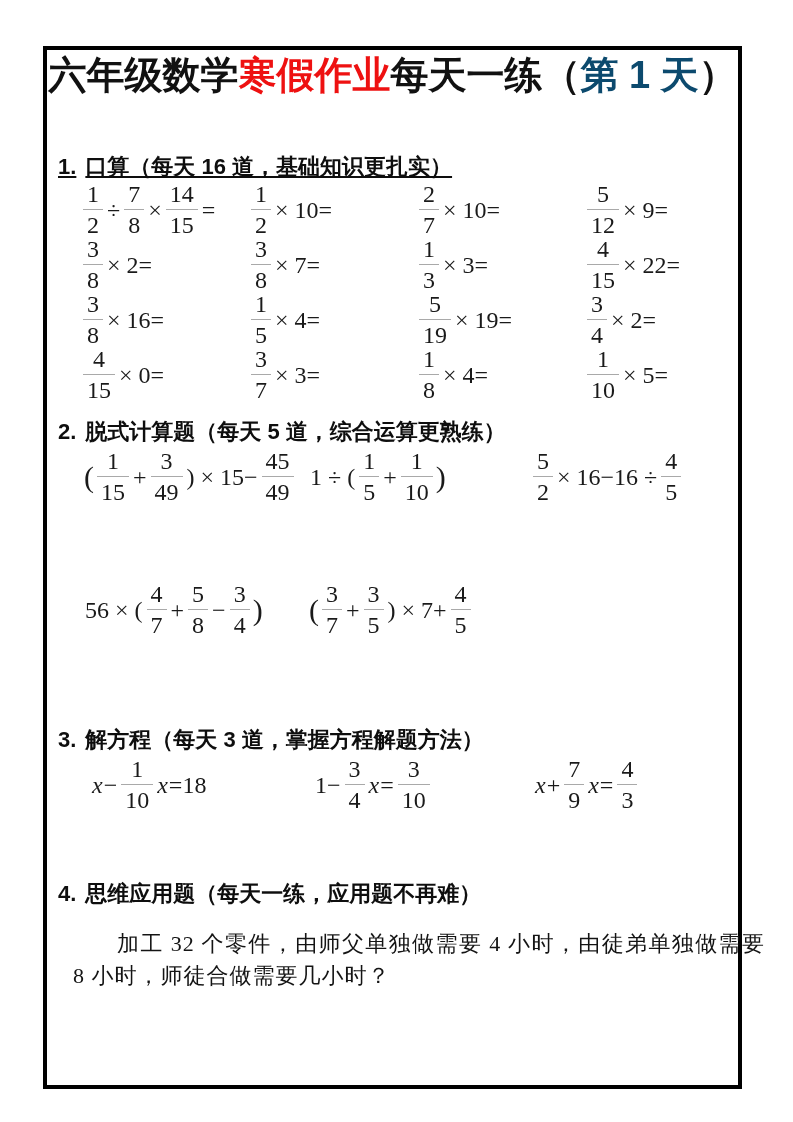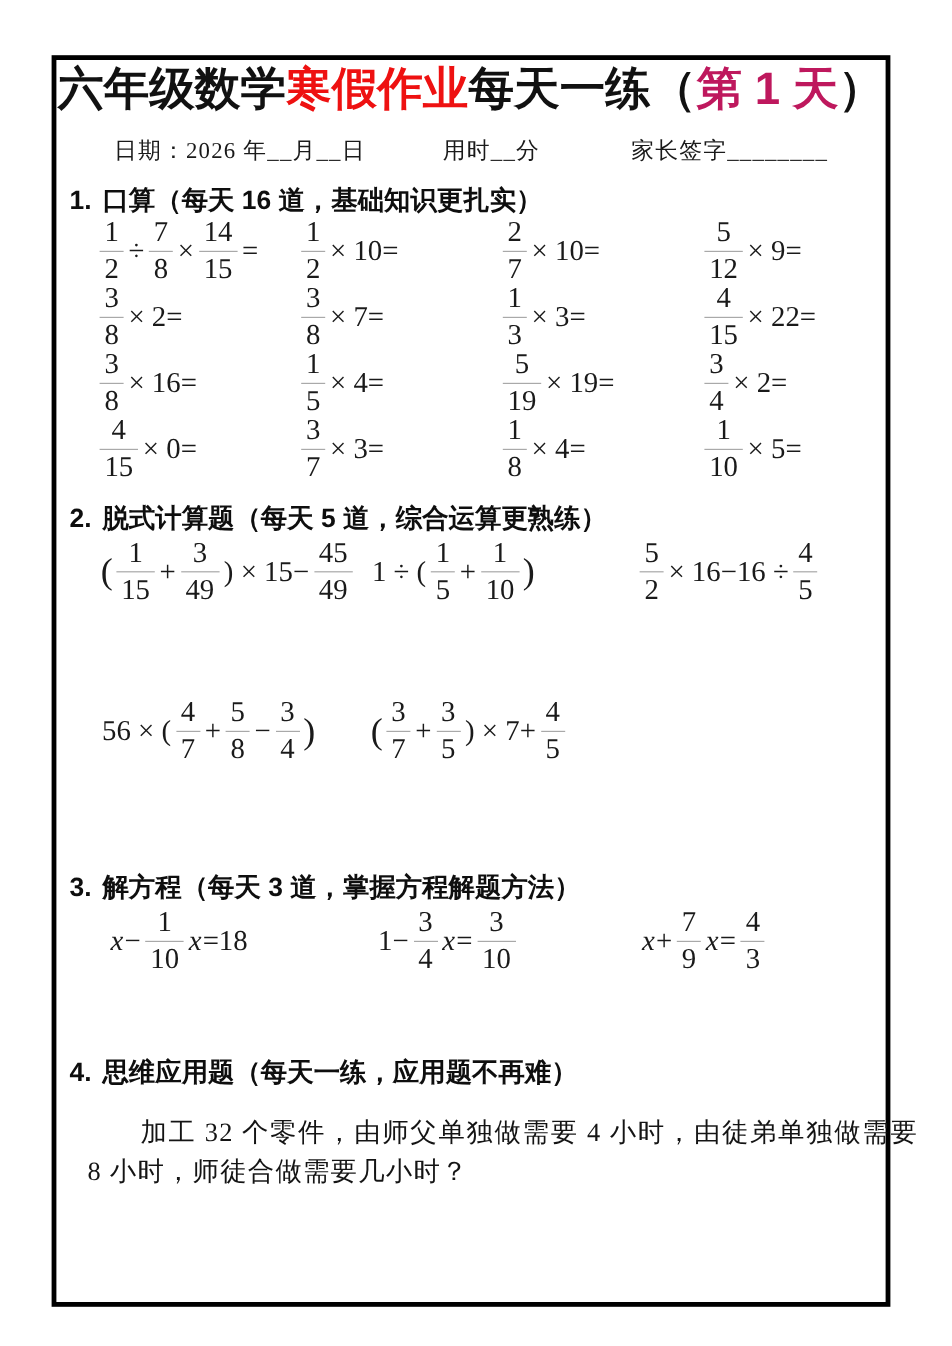--- a/index.html
+++ b/index.html
@@ -14,21 +14,21 @@
          font-size:38px;line-height:46px;letter-spacing:0px;white-space:nowrap;}
 
   .dateline{position:absolute;top:63px;left:0;width:100%;height:26px;font-size:19px;}
   .dateline span{position:absolute;white-space:nowrap;letter-spacing:1px;}
   .dl1{left:48px;}
   .dl2{left:322px;}
   .dl3{left:479px;}
 
   .heading{position:absolute;left:11px;font-family:"Liberation Sans","DejaVu Sans",sans-serif;
            font-weight:bold;font-size:22px;line-height:28px;color:#0e0e0e;white-space:nowrap;}
-  .h1pos{top:103px;}
+  .h1pos{top:103px;text-decoration:underline;}
   .h2pos{top:368px;}
   .h3pos{top:676px;}
   .h4pos{top:830px;}
   .heading .num{margin-right:9px;}
 
   .grid{position:absolute;display:grid;align-items:center;}
   .s1{left:34px;top:132px;grid-template-columns:168px 168px 168px 160px;grid-auto-rows:55px;}
   .s2a{left:36px;top:399px;grid-template-columns:225px 223px 210px;height:55px;}
   .s2b{left:36px;top:532px;grid-template-columns:225px 223px 210px;height:55px;}
   .s3{left:43px;top:707px;grid-template-columns:223px 220px 200px;height:55px;}
@@ -46,27 +46,22 @@
         font-size:22px;line-height:32px;text-indent:2em;text-align:justify;
         letter-spacing:1px;color:#141414;}
 </style>
 </head>
 <body>
 
 <div class="page">
   <div class="frame">
     <div class="frame-inner">
 
-      <div class="title"><span style="color: rgb(17, 17, 17);">六年级数学</span><span style="color: rgb(238, 17, 17); font-family: Liberation Mono, monospace;">寒假作业</span><span style="color: rgb(17, 17, 17);">每天一练</span><span style="color: rgb(17, 17, 17);">（</span><span style="color: #be185d;">第 1 天</span><span style="color: rgb(17, 17, 17);">）</span></div>
-
-      <div class="dateline">
-        <span class="dl1">日期：2026 年__月__日</span>
-        <span class="dl2">用时__分</span>
-        <span class="dl3">家长签字________</span>
-      </div>
+      <div class="title"><span style="color: rgb(17, 17, 17);">六年级数学</span><span style="color: rgb(238, 17, 17); font-family: Liberation Mono, monospace;">寒假作业</span><span style="color: rgb(17, 17, 17);">每天一练</span><span style="color: rgb(17, 17, 17);">（</span><span style="color: #0c4a6e;">第 1 天</span><span style="color: rgb(17, 17, 17);">）</span></div>
+
 
       <div class="heading h1pos">
         <span class="num">1.</span><span>口算（每天 16 道，基础知识更扎实）</span>
       </div>
       <div class="grid s1">
         <div class="math">
             <span class="frac">
               <span class="fnum">1</span>
               <span class="fbar"></span>
               <span class="fden">2</span>

